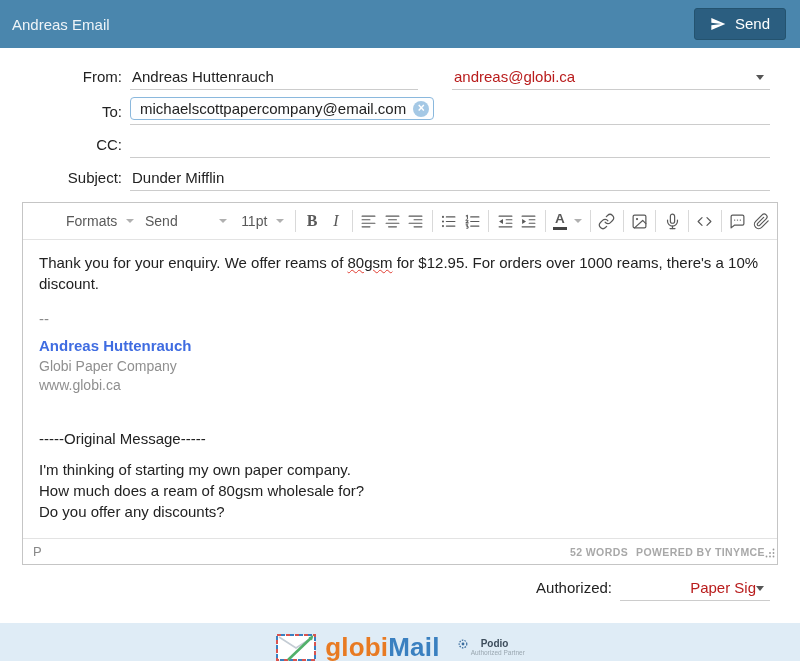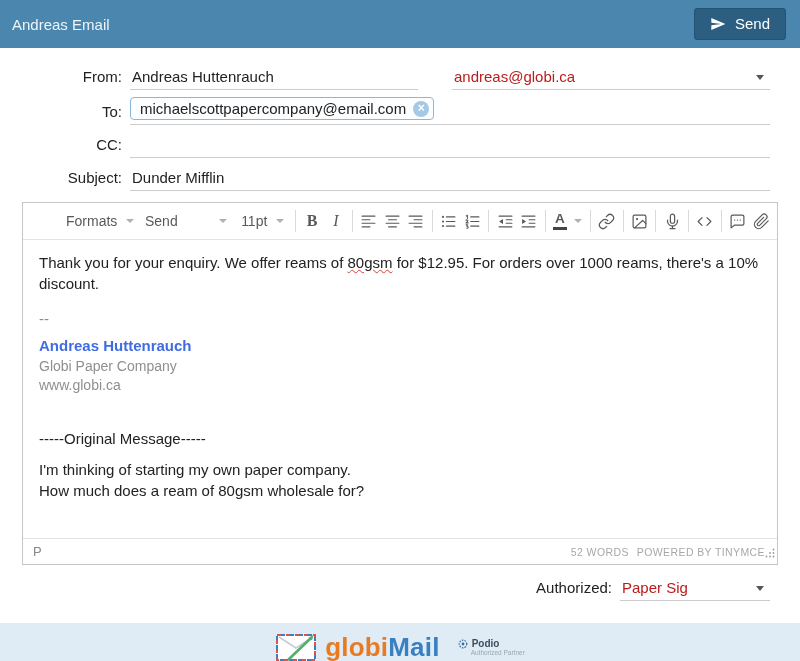--- a/index.html
+++ b/index.html
@@ -83,36 +83,36 @@
   .sig-dash { color:#8a8a8a; margin-bottom:5px; }
   .sig-name { font-weight:bold; color:#3f6ce1; line-height:23px; }
   .sig-co, .sig-url { color:#8f8f8f; font-size:14px; line-height:19px; }
   .orig-h { margin-top:33px; margin-bottom:10px; }
   .q { line-height:21px; }
   
   .sbar { height:26px; border-top:1px solid #e3e3e3; display:flex;
           align-items:center; justify-content:space-between; padding:0 12px 0 10px; }
   .spath { font-size:13px; color:#888; cursor:pointer; }
   .sright { display:flex; align-items:center; gap:8px; }
-  .wcount, .brand { font-size:10.5px; color:#a8a8a8; letter-spacing:.4px; }
+  .wcount, .brand { font-size:10.5px; color:#a8a8a8; letter-spacing:.4px;font-weight:bold; }
   .brand { cursor:pointer; }
   .grip { position:absolute; right:2px; bottom:2px; cursor:nwse-resize; }
   
   .sigrow { display:flex; justify-content:flex-end; align-items:flex-end;
             padding:12px 30px 0 0; }
   .sigrow .row-label { width:auto; }
-  .sig-select { width:150px; }
+  .sig-select { width:150px;justify-content:flex-end; }
   
   .footer { margin-top:22px; height:49px; background:#dfecf6;
             display:flex; align-items:center; justify-content:center; gap:18px; }
   .gm-logo { display:flex; align-items:center; gap:6px; cursor:pointer; }
   .gm-text { font-size:26px; font-weight:bold; letter-spacing:.2px; }
   .gm-globi { color:#e87a22; } .gm-mail { color:#3a80c0; }
   .podio { display:flex; flex-direction:column; line-height:1.1; cursor:pointer; }
-  .podio-top { display:flex; align-items:center; gap:4px; }
+  .podio-top { display:flex; align-items:center; gap:13px; }
   .podio-name { font-size:10px; font-weight:bold; color:#3d4d5c; }
   .podio-tag { font-size:6.5px; color:#9aa7b0; margin-left:13px; }
 </style>
 </head>
 <body>
 
 <div class="hdr">
   <span class="hdr-title">Andreas Email</span>
   <button class="send-btn">
     <span style="display:flex;">
@@ -326,20 +326,21 @@
     <div class="block-p1">
       <span>Thank you for your enquiry. We offer reams of </span><span class="misspell">80gsm</span><span> for $12.95. For orders over 1000 reams, there's a 10% discount.</span>
     </div>
     <div class="sig-dash">--</div>
     <div class="sig-name">Andreas Huttenrauch</div>
     <div class="sig-co">Globi Paper Company</div>
     <div class="sig-url">www.globi.ca</div>
     <div class="orig-h">-----Original Message-----</div>
     <div class="q">I'm thinking of starting my own paper company.</div>
     <div class="q">How much does a ream of 80gsm wholesale for?</div>
+    <div class="q">Do you offer any discounts?</div>
   </div>
 
   <div class="sbar">
     <span class="spath">P</span>
     <span class="sright">
       <span class="wcount">52 WORDS</span>
       <span class="brand">POWERED BY TINYMCE</span>
     </span>
   </div>
   <span class="grip">

